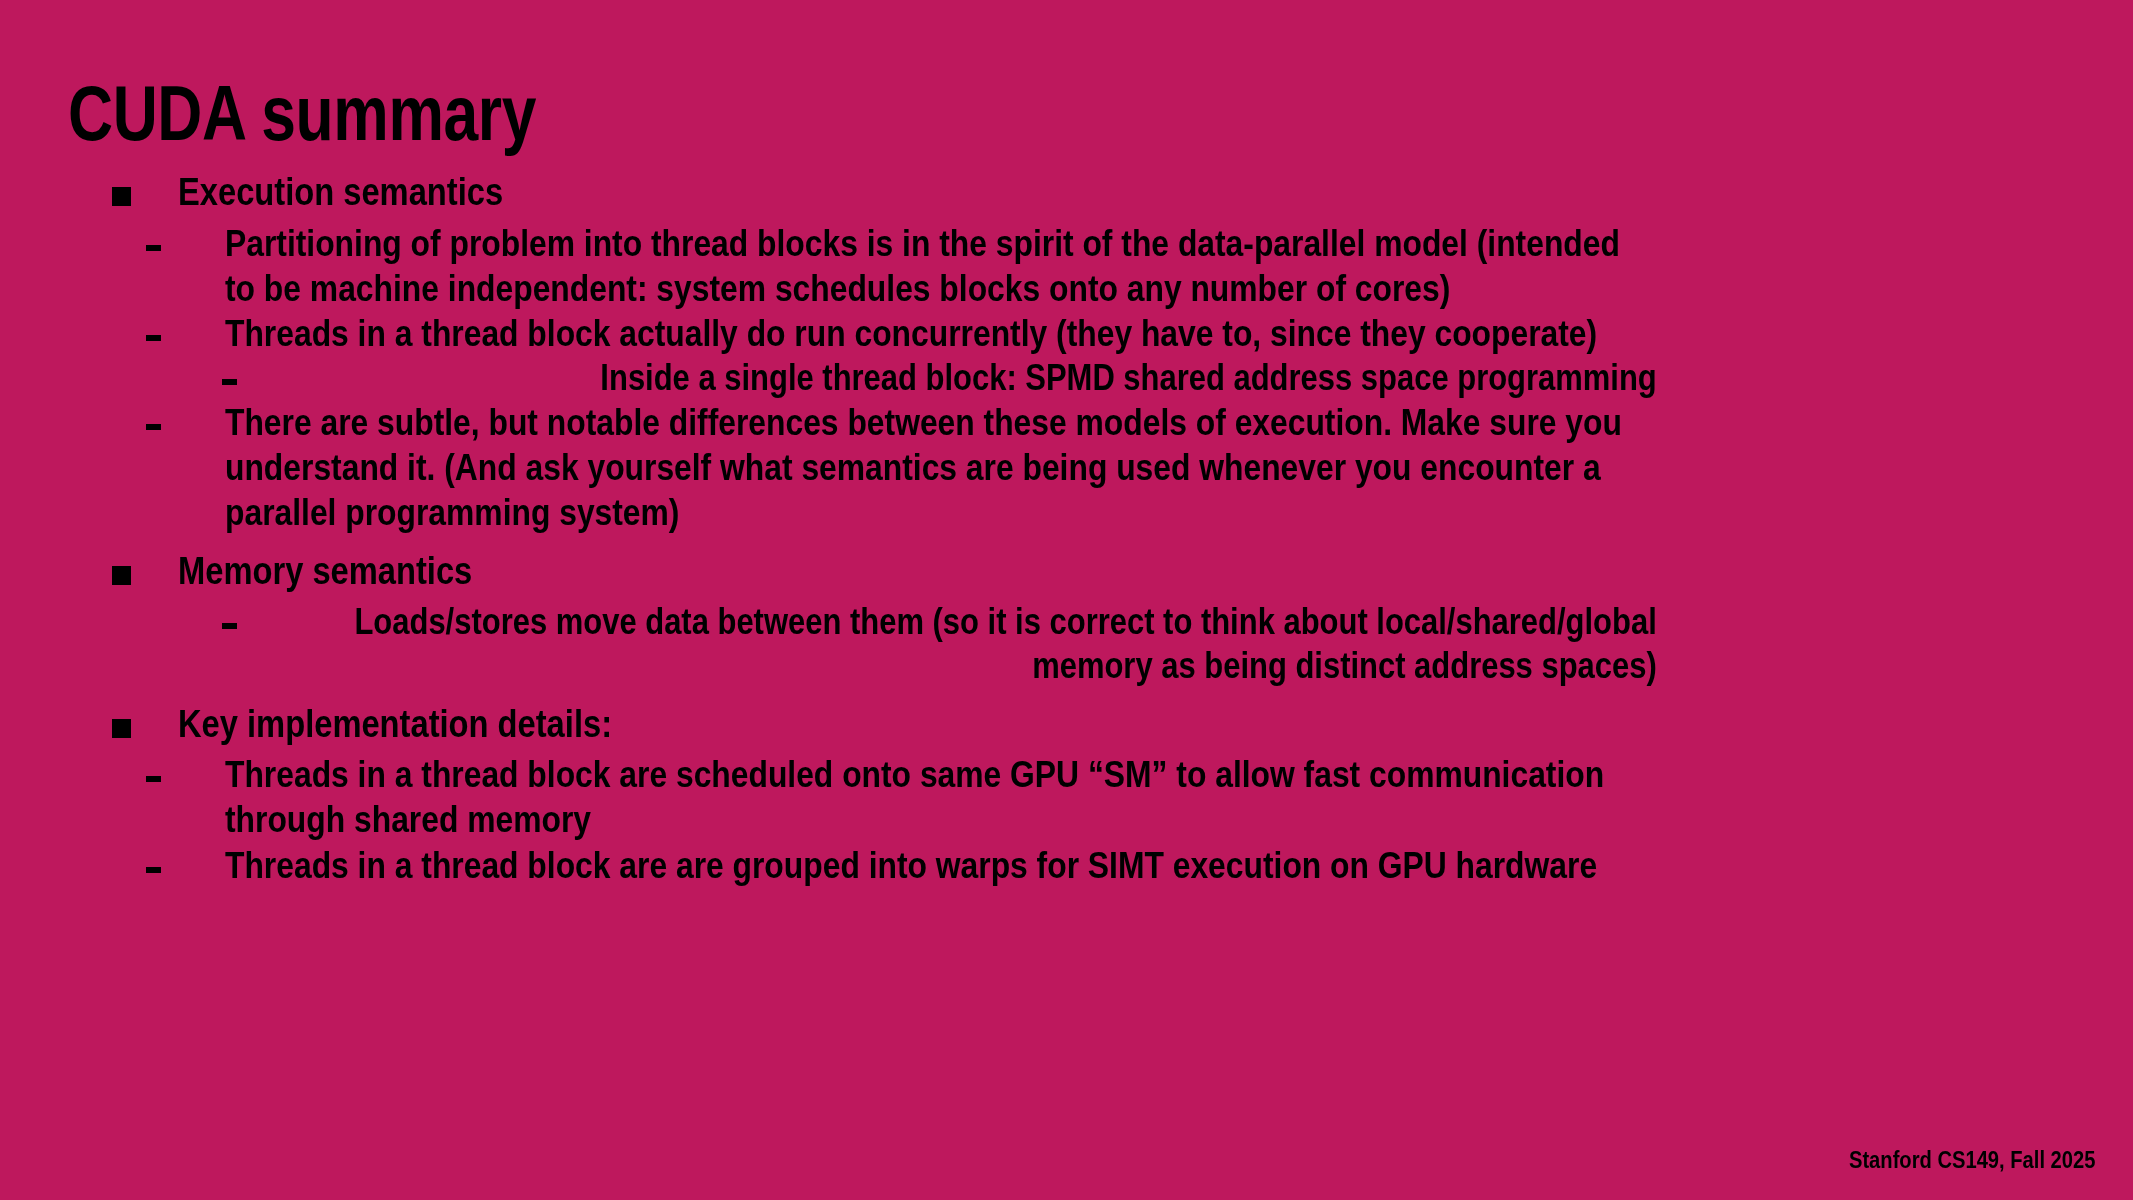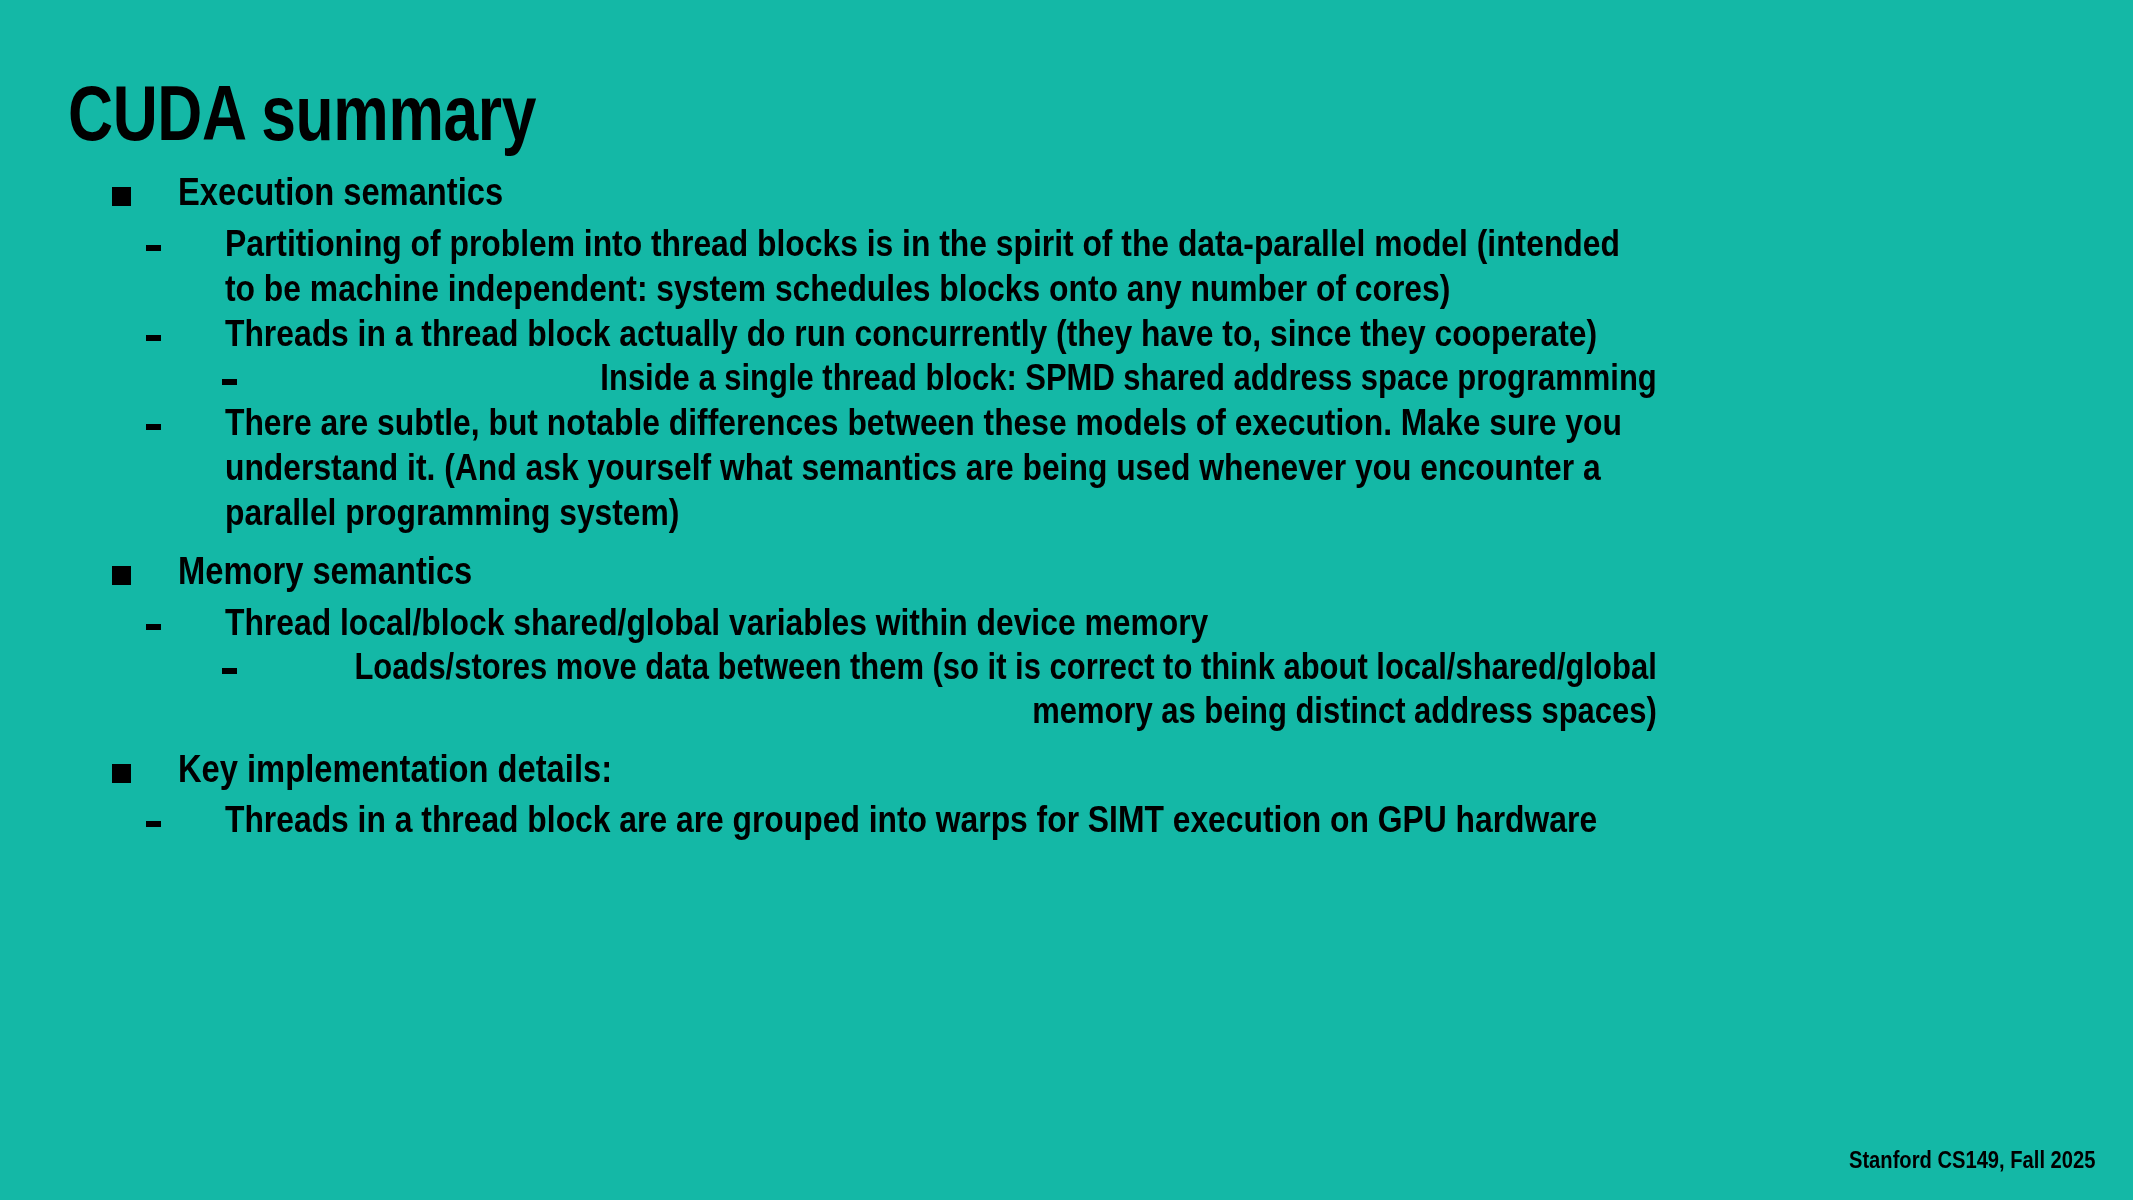--- a/index.html
+++ b/index.html
@@ -13,21 +13,21 @@
     overflow: hidden;
     font-family: "Liberation Sans", "DejaVu Sans", sans-serif;
     color: #000000;
     position: relative;
   }
 
   .slide {
     position: relative;
     width: 2133px;
     height: 1200px;
-    background: #14b8a6;
+    background: #be185d;
     box-sizing: border-box;
   }
 
   
   .slide-title {
     position: absolute;
     left: 68px;
     top: 22px;
     font-size: 78px;
     font-weight: 700;
@@ -200,45 +200,45 @@
     <div class="group">
 
       <div class="bullet-row lvl1">
         <span class="marker">
             <span class="sq"></span>
           </span>
         <span class="btext">Memory semantics</span>
       </div>
 
 
-      <div class="bullet-row lvl2">
-        <span class="marker">
-            <span class="dash"></span>
-          </span>
-        <span class="btext wrap-wide">Thread local/block shared/global variables within device memory</span>
-      </div>
 
       <div class="bullet-row lvl3">
         <span class="marker">
             <span class="dash"></span>
           </span>
         <span class="btext wrap-narrow">Loads/stores move data between them (so it is correct to think about local/shared/global memory as being distinct address spaces)</span>
       </div>
 
     </div>
 
     <div class="group">
 
       <div class="bullet-row lvl1">
         <span class="marker">
             <span class="sq"></span>
           </span>
         <span class="btext">Key implementation details:</span>
       </div>
 
+      <div class="bullet-row lvl2">
+        <span class="marker">
+            <span class="dash"></span>
+          </span>
+        <span class="btext wrap-wide">Threads in a thread block are scheduled onto same GPU “SM” to allow fast communication through shared memory</span>
+      </div>
 
       <div class="bullet-row lvl2">
         <span class="marker">
             <span class="dash"></span>
           </span>
         <span class="btext wrap-wide">Threads in a thread block are are grouped into warps for SIMT execution on GPU hardware</span>
       </div>
 
     </div>
 

